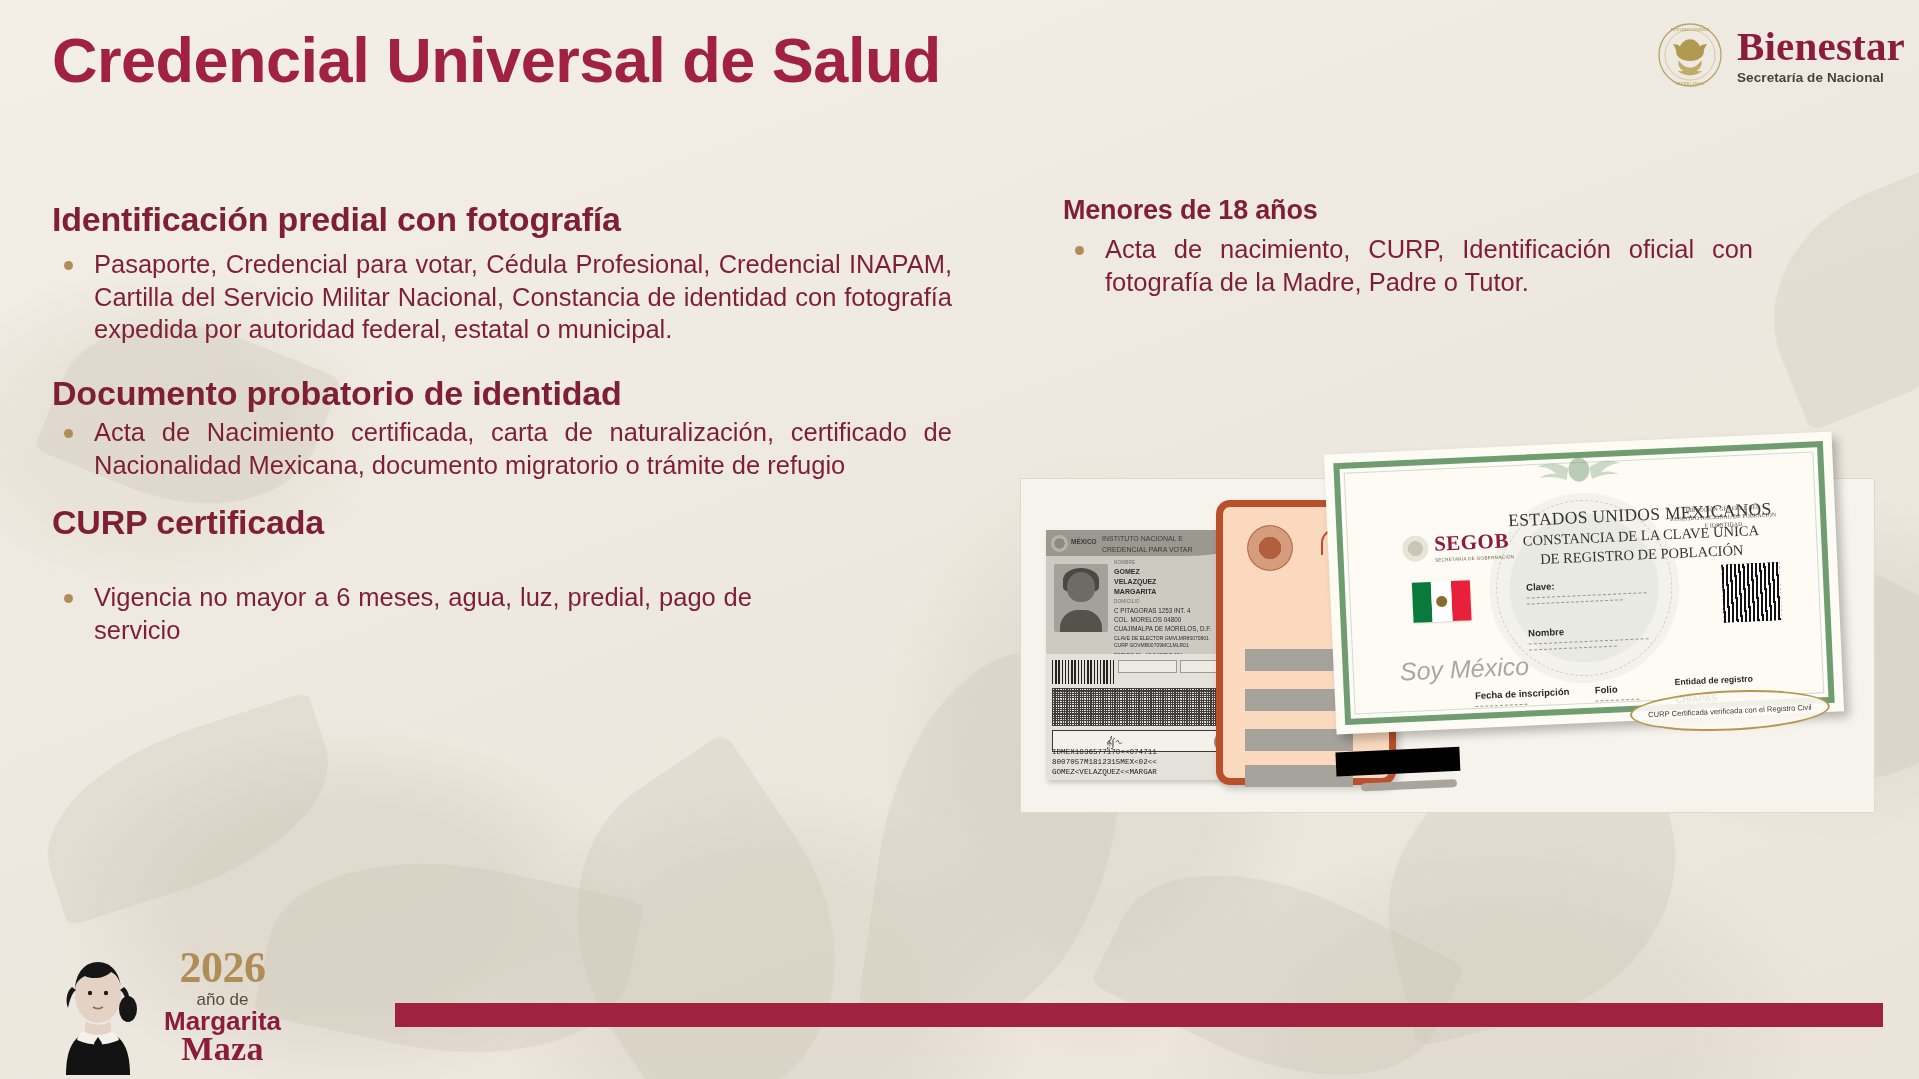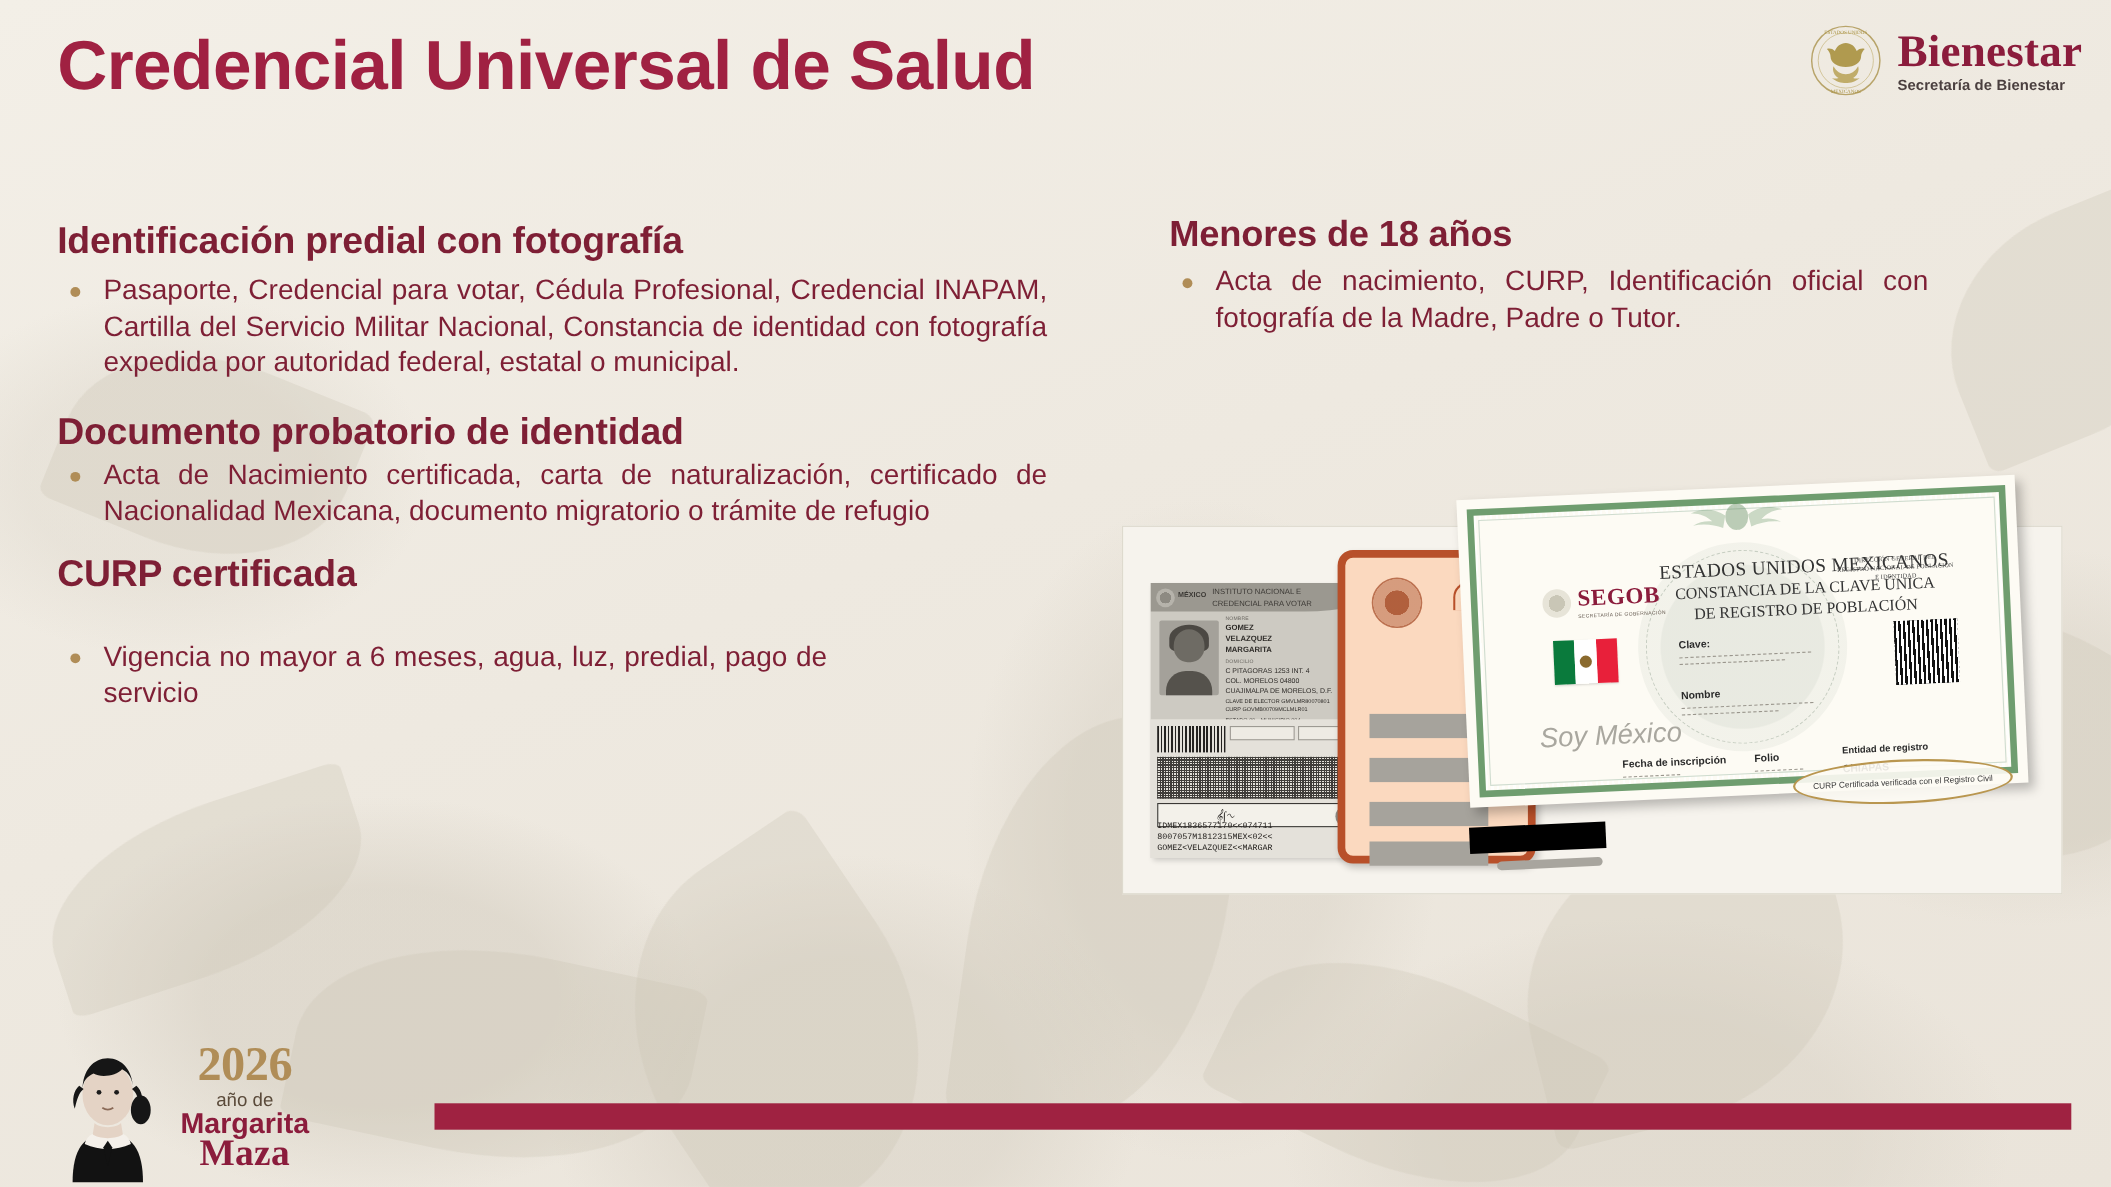--- a/index.html
+++ b/index.html
@@ -32,35 +32,35 @@
   .layer{ position:absolute; z-index:2; }
 
   
   #page-title{
     left:52px; top:24px;
     font-size:63px; font-weight:700; letter-spacing:-.5px;
     color:#A02142; white-space:nowrap;
   }
 
   
-  #brand-logo{ right:26px; top:22px; display:flex; align-items:center; gap:14px; }
+  #brand-logo{ right:14px; top:22px; display:flex; align-items:center; gap:14px; }
   #brand-logo .seal{ width:66px; height:66px; }
   #brand-logo .brand-text{ display:flex; flex-direction:column; line-height:1; }
   #brand-name{ font-family:"Liberation Serif",serif; font-size:41px; font-weight:700; color:#8B1C3C; letter-spacing:.2px;}
   #brand-sub{ font-size:13.5px; font-weight:700; color:#4a3f3f; margin-top:4px; letter-spacing:.1px;}
 
   
   #col-left{ left:52px; top:200px; width:900px; }
   #col-right{ left:1063px; top:195px; width:720px; }
 
   h2.section-heading{
     color:#7E1F35; font-weight:700; font-size:34px; line-height:1.12;
     letter-spacing:-.2px;
   }
-  #col-right h2.section-heading{ font-size:33px; }
+  #col-right h2.section-heading{ font-size:27px; }
 
   ul.bullets{ list-style:none; margin-top:10px; }
   ul.bullets li{
     position:relative; padding-left:42px;
     color:#7E1F35; font-size:25.5px; line-height:1.28;
     text-align:justify; text-justify:inter-word;
   }
   ul.bullets li::before{
     content:""; position:absolute; left:12px; top:13px;
     width:9px; height:9px; border-radius:50%; background:#B08D57;
@@ -267,21 +267,21 @@
   <svg class="seal" viewBox="0 0 100 100">
     <circle cx="50" cy="50" r="47" fill="none" stroke="#b8a46a" stroke-width="2"></circle>
     <circle cx="50" cy="50" r="38" fill="none" stroke="#c8b77f" stroke-width="1"></circle>
     <path d="M50 26c7 0 13 5 15 11 3-3 7-4 11-3-3 3-5 7-5 11 0 8-9 14-21 14s-21-6-21-14c0-4-2-8-5-11 4-1 8 0 11 3 2-6 8-11 15-11z" fill="#a8913f" opacity=".9"></path>
     <path d="M33 58c4 7 10 11 17 11s13-4 17-11c2 6-1 13-7 16 3 1 6 1 9 0-5 5-13 7-19 7s-14-2-19-7c3 1 6 1 9 0-6-3-9-10-7-16z" fill="#b7a154" opacity=".85"></path>
     <text x="50" y="14" font-size="7" fill="#a8913f" text-anchor="middle" font-family="Liberation Serif, serif">ESTADOS UNIDOS</text>
     <text x="50" y="95" font-size="7" fill="#a8913f" text-anchor="middle" font-family="Liberation Serif, serif">MEXICANOS</text>
   </svg>
   <div class="brand-text">
     <div id="brand-name">Bienestar</div>
-    <div id="brand-sub">Secretaría de Bienestar</div>
+    <div id="brand-sub">Secretaría de Nacional</div>
   </div>
 </div>
 
 <div class="layer" id="col-left">
 
   <h2 class="section-heading">Identificación predial con fotografía</h2>
   <ul class="bullets">
     <li>Pasaporte, Credencial para votar, Cédula Profesional, Credencial INAPAM, Cartilla del Servicio Militar Nacional, Constancia de identidad con fotografía expedida por autoridad federal, estatal o municipal.</li>
   </ul>
 

